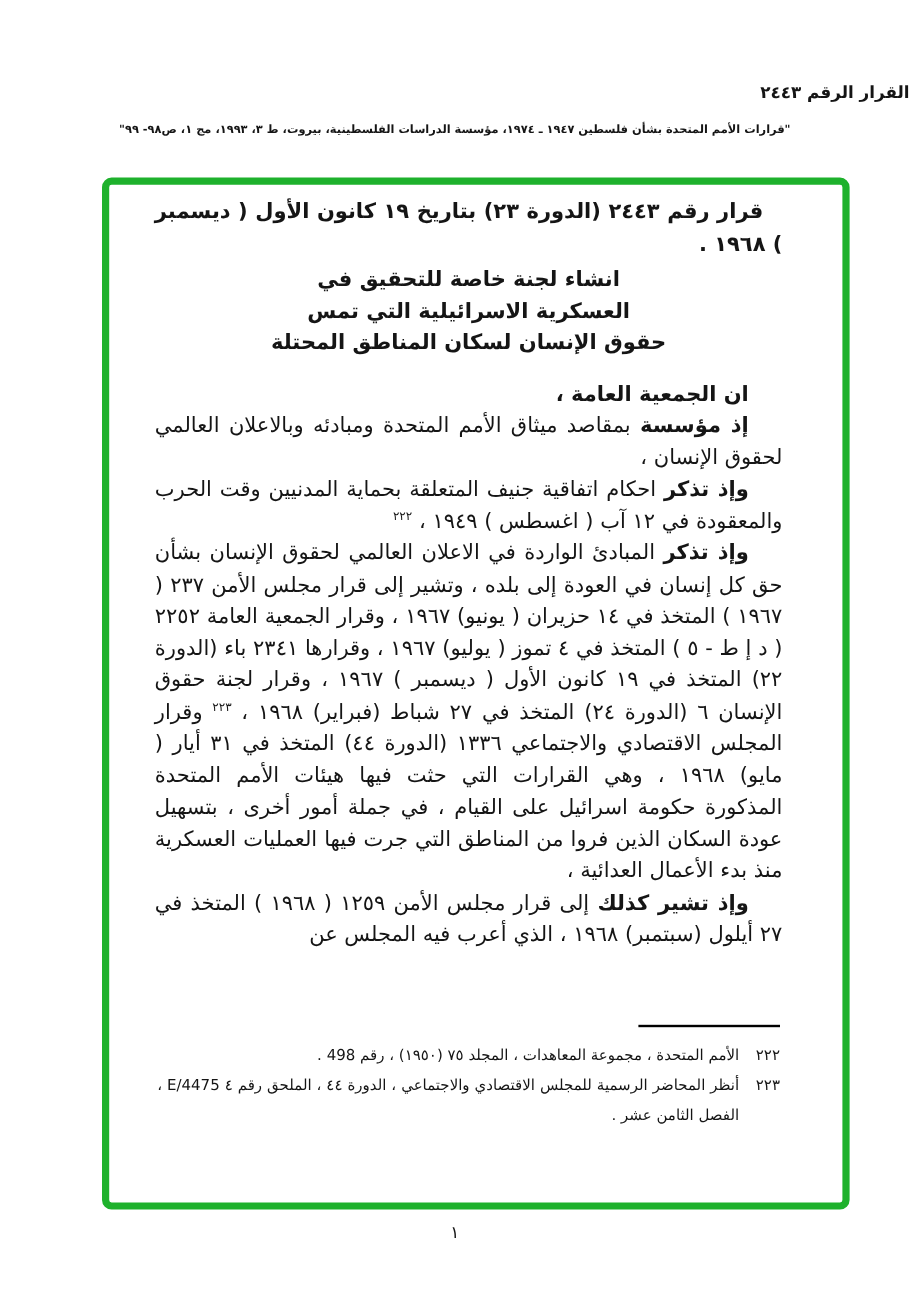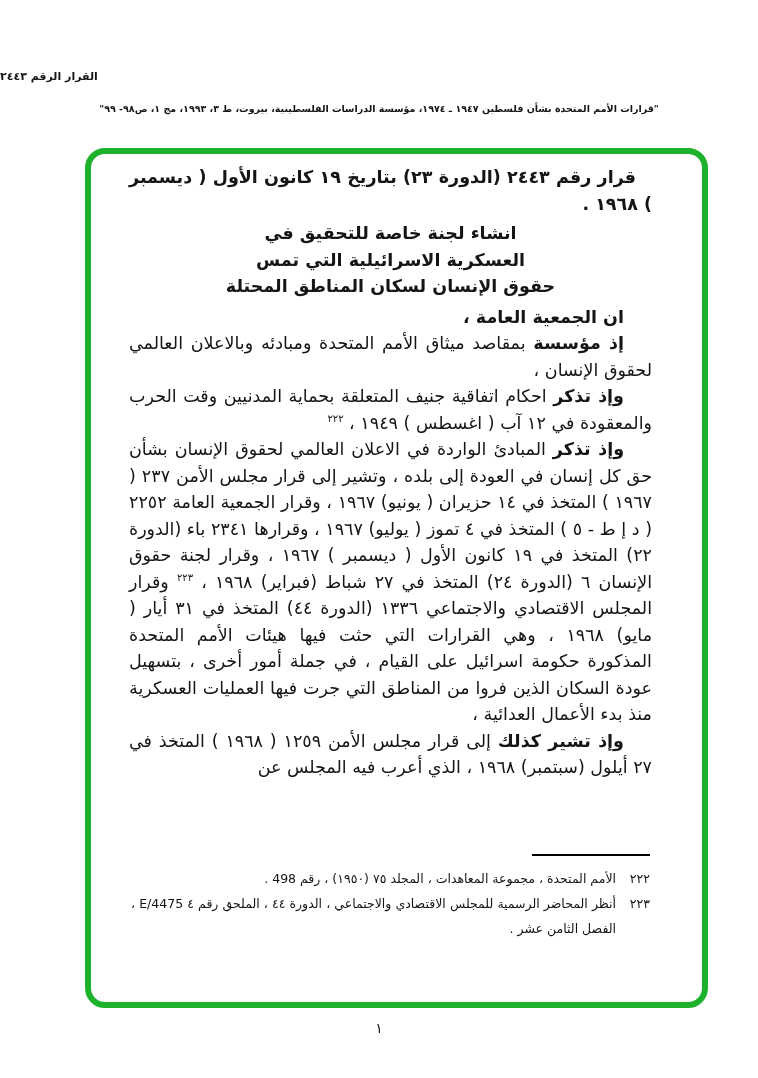--- a/index.html
+++ b/index.html
@@ -6,41 +6,41 @@
   body {
     width: 758px; height: 1078px;
     background: #ffffff;
     font-family: "DejaVu Sans", sans-serif;
     color: #151515;
   }
   .page { position: relative; width: 758px; height: 1078px; background: #fff; overflow: hidden; }
 
   .doc-title {
     position: absolute; top: 70px; left: 0; right: 0;
-    text-align: left; direction: rtl;
-    font-size: 11px; font-weight: bold; letter-spacing: 0.5px;
+    text-align: right; direction: rtl;
+    font-size: 14px; font-weight: bold; letter-spacing: 0.5px;
   }
   .doc-source {
     position: absolute; top: 103px; left: 0; right: 0;
     text-align: center; direction: rtl;
     font-size: 9.5px; font-weight: bold;
   }
 
   .green-box {
     position: absolute; left: 85px; top: 148px;
     width: 623px; height: 860px; box-sizing: border-box;
-    border: 6px solid #1EB12C; border-radius: 20px;
+    border: 6px solid #1EB12C; border-radius: 8px;
     padding: 10px 50px 0 38px;
     direction: rtl; overflow: hidden;
   }
   .green-box p { margin: 0; font-size: 17.5px; line-height: 26.5px; text-align: justify; }
   .intro { font-weight: bold; text-indent: 16px; }
   .res-heading {
     font-weight: bold; text-align: center;
-    font-size: 17.5px; line-height: 26.5px; margin: 3px 0 4px 0;
+    font-size: 17.5px; line-height: 26.5px; margin: 3px 0 16px 0;
   }
   .res-body p { text-indent: 28px; }
   sup.fn-ref { font-size: 10px; line-height: 0; }
 
   .footnote-block { position: absolute; right: 52px; left: 40px; top: 700px; direction: rtl; }
   .fn-sep { width: 118px; height: 0; border-top: 2px solid #000; margin-bottom: 10px; }
   .footnote { display: flex; direction: rtl; font-size: 12.5px; line-height: 25px; }
   .fn-num { min-width: 34px; font-weight: normal; }
   .fn-text { flex: 1; text-align: justify; }
 

